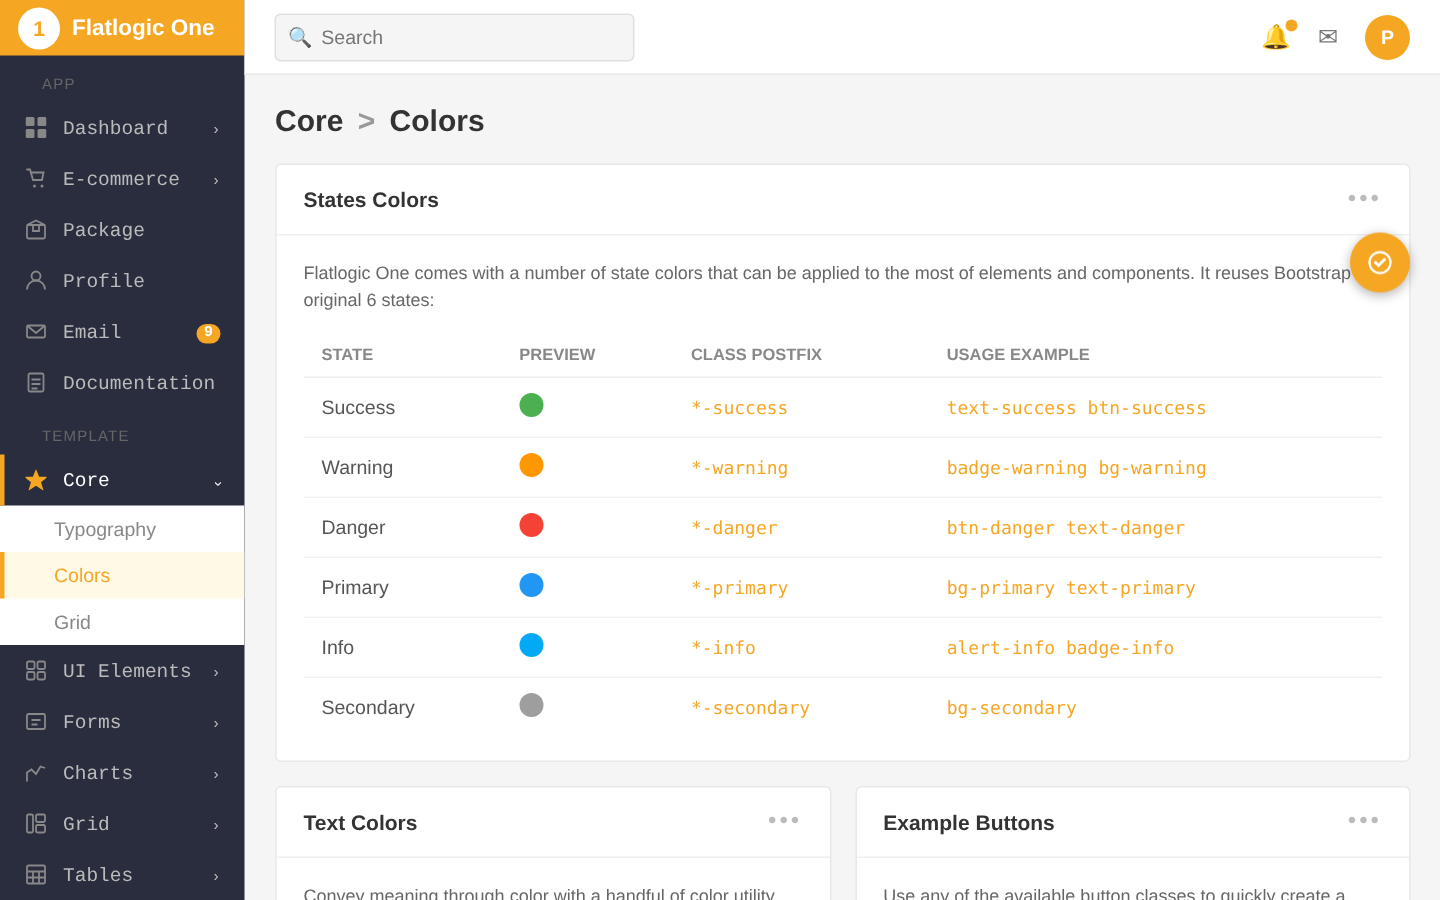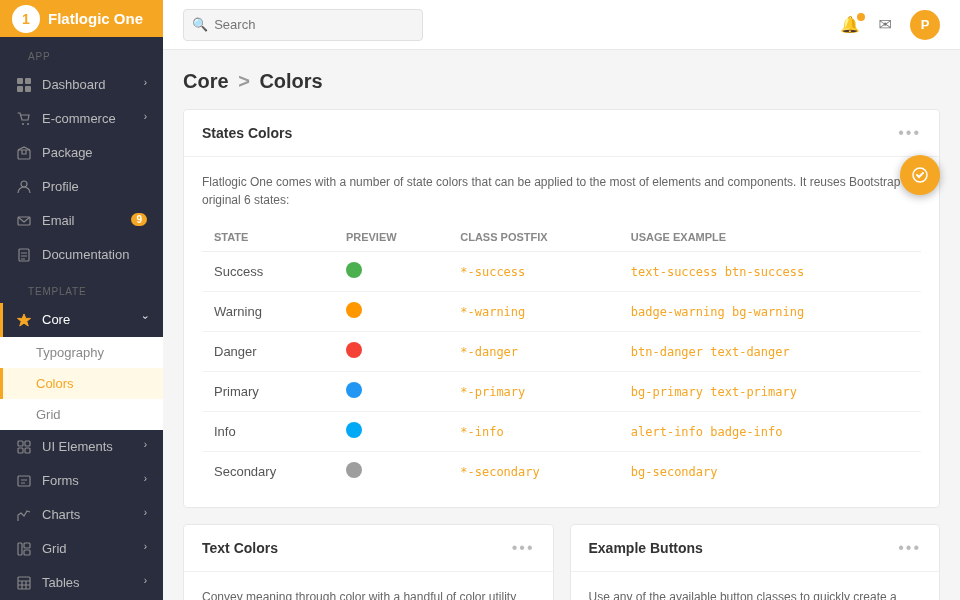--- a/index.html
+++ b/index.html
@@ -30,23 +30,24 @@
       border-radius: 50%;
       display: flex; align-items: center; justify-content: center;
       font-weight: 700; font-size: 14px; color: #f5a623;
     }
     .logo-text { color: white; font-weight: 600; font-size: 15px; }
     .sidebar-section-label {
       font-size: 10px; font-weight: 400; color: #666; letter-spacing: 0.8px;
       padding: 14px 28px 6px;
     }
     .sidebar-item {
-      display: flex; align-items: flex-start; padding: 9px 16px;
+      display: flex; align-items: flex-end; padding: 9px 16px;
       cursor: pointer; color: #bbb; gap: 10px;
       position: relative;
+      font-family: Liberation Mono, monospace;
     }
     .sidebar-item.active { color: #fff; }
     .sidebar-item .item-icon { width: 16px; height: 16px; display: flex; align-items: center; justify-content: center; flex-shrink: 0; }
     .sidebar-item .item-label { flex: 1; font-size: 13px; }
     .sidebar-item .chevron { font-size: 10px; }
     .sidebar-item .badge-orange {
       background: #f5a623; color: white; border-radius: 8px;
       font-size: 10px; padding: 1px 5px; font-weight: 600;
     }
     .sidebar-sub-item {

